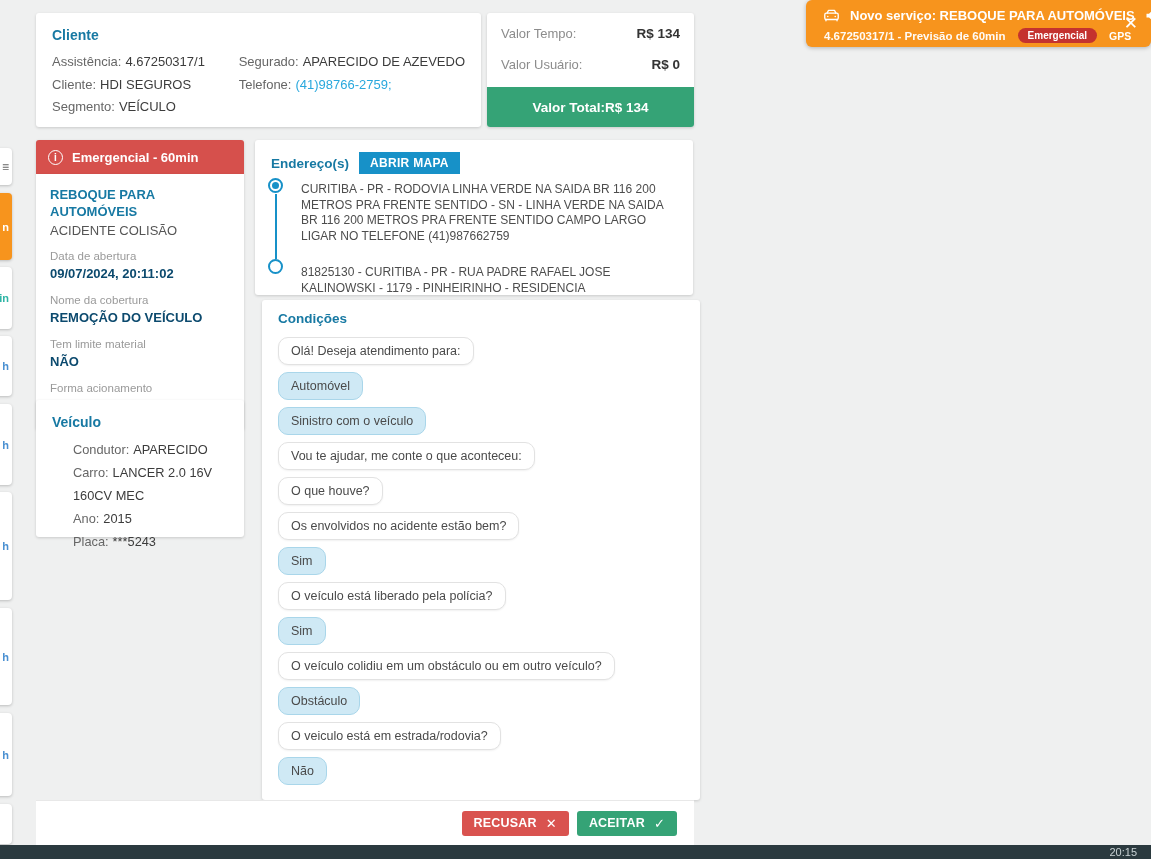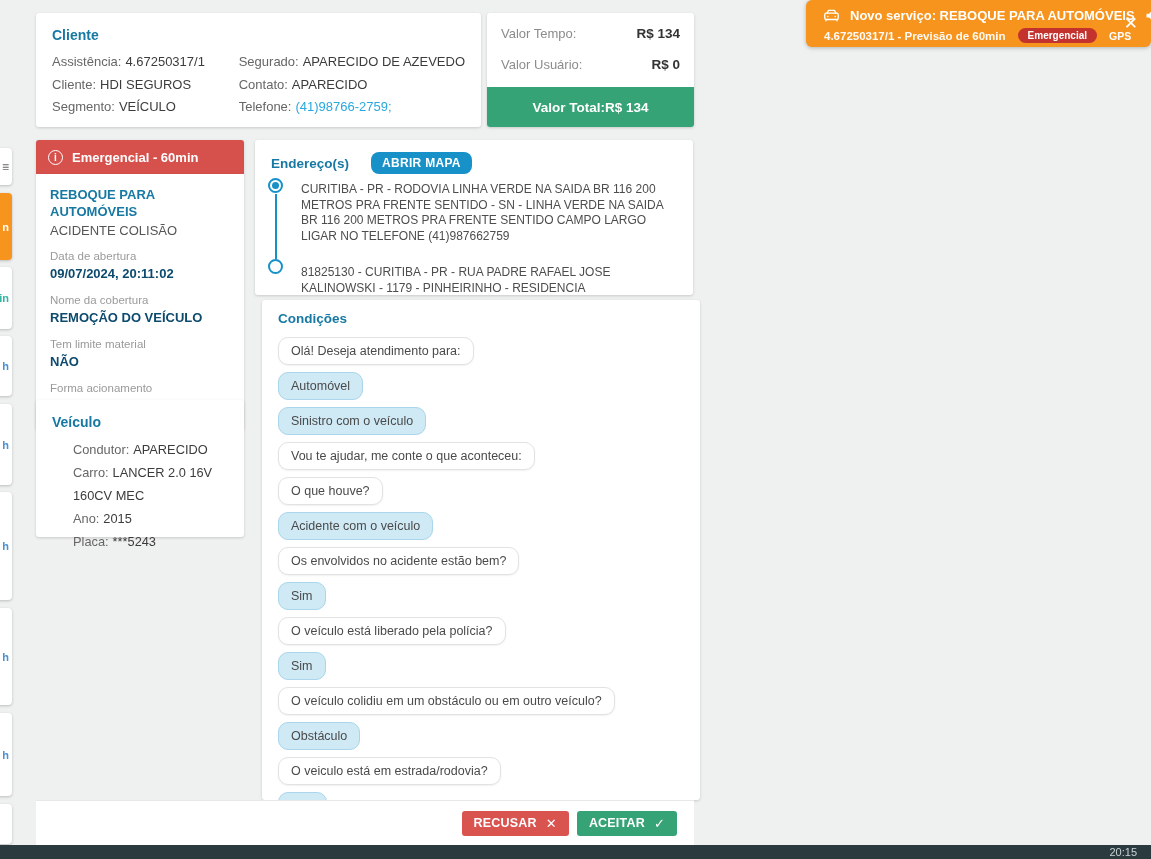--- a/index.html
+++ b/index.html
@@ -66,23 +66,23 @@
 
   
   #vehicle-card { left:36px; top:400px; width:208px; height:137px; padding:14px 16px; }
   #vehicle-card .rows { margin-top:8px; }
   #vehicle-card .info-row { white-space:normal; line-height:23px; font-size:12.8px;margin-left:21px; }
 
   
   #address-card { left:255px; top:140px; width:438px; height:155px; padding:12px 16px; }
   .addr-header { display:flex; align-items:center; }
   .addr-header .card-title { font-size:13.5px; }
-  #map-button { margin-left:22px; background:#1791c8; border:none; color:#fff;
+  #map-button { margin-left:10px; background:#1791c8; border:none; color:#fff;
     font-family:inherit; font-weight:700; font-size:12px; letter-spacing:.3px;
-    padding:4px 11px; border-radius:8px; cursor:pointer; }
+    padding:4px 11px; border-radius:0; cursor:pointer; }
   .addr-list { margin-top:8px; padding-left:30px; }
   .addr { font-size:12px; color:#4d4d4d; line-height:15.5px; }
   .addr + .addr { margin-top:21px; }
   .tl-circle { position:absolute; left:13px; width:15px; height:15px;
     border:2px solid #1791c8; border-radius:50%; background:#fff; }
   #tl-origin { top:38px; display:flex; align-items:center; justify-content:center; }
   #tl-origin::after { content:""; width:7px; height:7px; border-radius:50%; background:#1791c8; }
   #tl-dest { top:119px; }
   #tl-line { position:absolute; left:19.5px; top:54px; height:65px; width:2px; background:#1791c8; }
 
@@ -161,21 +161,20 @@
 <div class="card" id="client-card">
   <div class="card-title">Cliente</div>
   <div class="cols">
     <div class="col1">
       <div class="info-row"><span class="lbl">Assistência:</span><span class="val">4.67250317/1</span></div>
       <div class="info-row"><span class="lbl">Cliente:</span><span class="val">HDI SEGUROS</span></div>
       <div class="info-row"><span class="lbl">Segmento:</span><span class="val">VEÍCULO</span></div>
     </div>
     <div class="col2">
       <div class="info-row"><span class="lbl">Segurado:</span><span class="val">APARECIDO DE AZEVEDO</span></div>
-      <div class="info-row"><span class="lbl">Contato:</span><span class="val">APARECIDO</span></div>
       <div class="info-row"><span class="lbl">Telefone:</span><span class="val link">(41)98766-2759;</span></div>
     </div>
   </div>
 </div>
 
 <div class="card" id="valor-card">
   <div class="vrow">
       <span class="vlbl">Valor Tempo:</span>
       <span class="vval">R$ 134</span>
     </div>
@@ -240,21 +239,20 @@
   </div>
 </div>
 
 <div class="card" id="conditions-card">
   <div class="card-title">Condições</div>
   <div class="bubble q">Olá! Deseja atendimento para:</div>
   <div class="bubble a">Automóvel</div>
   <div class="bubble a">Sinistro com o veículo</div>
   <div class="bubble q">Vou te ajudar, me conte o que aconteceu:</div>
   <div class="bubble q">O que houve?</div>
-  <div class="bubble a">Acidente com o veículo</div>
   <div class="bubble q">Os envolvidos no acidente estão bem?</div>
   <div class="bubble a">Sim</div>
   <div class="bubble q">O veículo está liberado pela polícia?</div>
   <div class="bubble a">Sim</div>
   <div class="bubble q">O veículo colidiu em um obstáculo ou em outro veículo?</div>
   <div class="bubble a">Obstáculo</div>
   <div class="bubble q">O veiculo está em estrada/rodovia?</div>
   <div class="bubble a">Não</div>
 </div>
 

